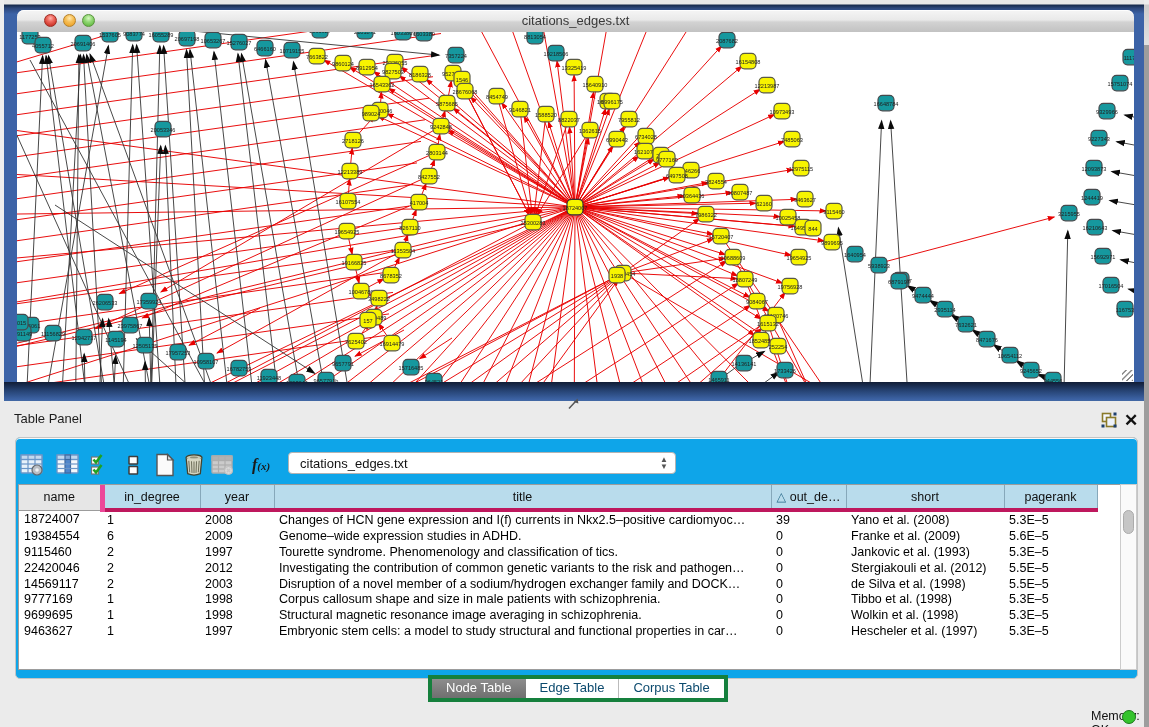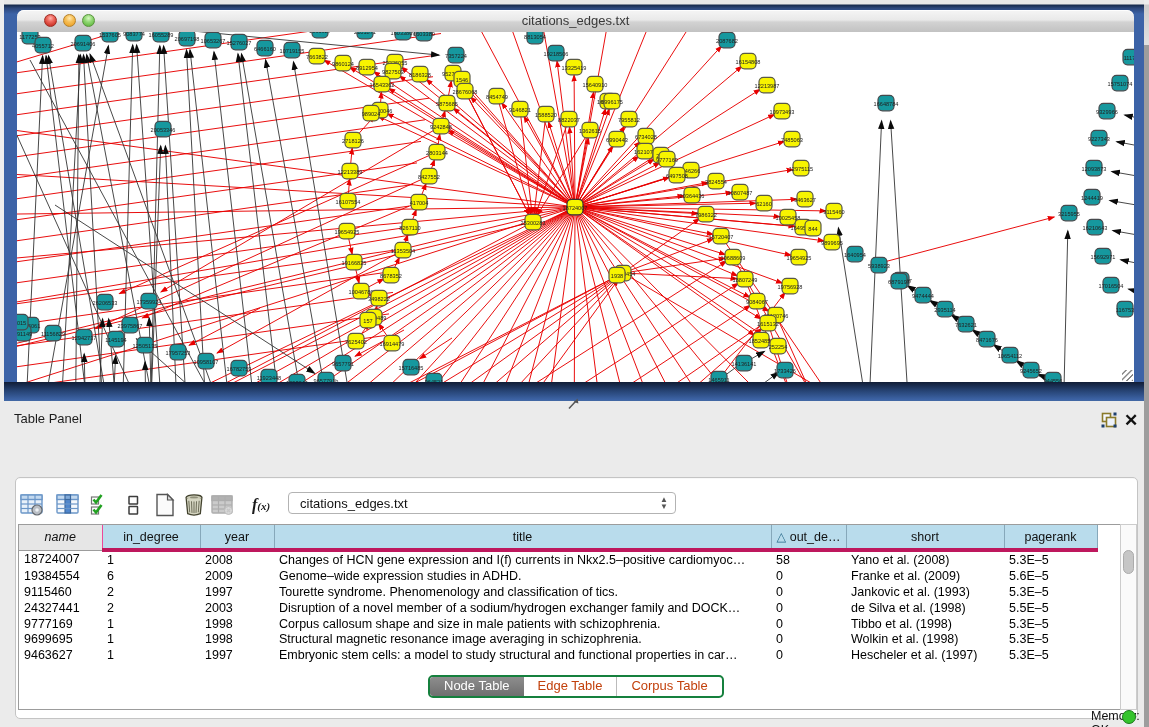--- a/index.html
+++ b/index.html
@@ -26,40 +26,40 @@
   .tl.grn{left:65px;background:radial-gradient(circle at 50% 30%,#d7f8c0 0,#92d876 40%,#6cc04c 75%,#5ba73f 100%);border:0.5px solid #59933d;}
   .graphwrap{position:absolute;left:0;top:22px;width:1117px;height:350px;background:#fff;overflow:hidden;}
   .resizegrip{position:absolute;right:2px;bottom:2px;width:11px;height:11px;
     background:repeating-linear-gradient(135deg,transparent 0,transparent 2px,#888 2.6px,#888 3.4px,transparent 4px);}
   
   .panel{position:absolute;left:0;top:401px;width:1144px;height:326px;background:#ebebeb;}
   .paneltitle{position:absolute;left:14px;top:10px;font-size:13px;color:#1d1d1d;}
   .float-ic{position:absolute;left:1101px;top:11px;width:17px;height:17px;}
   .close-x{position:absolute;left:1124px;top:9px;font-size:17px;font-weight:bold;color:#111;}
   .tbox{position:absolute;left:15px;top:36px;width:1121px;height:240px;
-     border:1px solid #c4c4c4;border-radius:5px;background:#ffffff;
-     box-shadow:inset 0 1px 0 #f8f8f8;margin-top:40px;}
+     border:1px solid #c4c4c4;border-radius:5px;background:#0ea5e9;
+     box-shadow:inset 0 1px 0 #f8f8f8;}
   .toolbar{position:absolute;left:0;top:15px;height:30px;}
   .dropdown{position:absolute;left:272px;top:14px;width:388px;height:22px;background:#fff;
      border:1px solid #b3b3b3;border-radius:4px;font-size:13px;color:#111;
      line-height:21px;padding-left:11px;box-sizing:border-box;}
   .ddarrows{position:absolute;right:7px;top:3px;font-size:8px;color:#555;line-height:7px;text-align:center;}
   .tablewrap{position:absolute;left:2px;top:46px;width:1102px;height:184px;background:#fff;
      border:1px solid #9c9c9c;border-right:none;overflow:hidden;}
   table{border-collapse:collapse;table-layout:fixed;width:1078px;font-size:12.5px;color:#000;}
   th{background:#b9dcec;font-weight:normal;border-right:1px solid #86a8ba;border-bottom:4px solid #be185d;
      height:23px;padding:0;font-size:12.5px;color:#111;}
-  th.namecol{background:#e6e6e6;border-right:1px solid #ec4899;border-bottom:1px solid #9c9c9c;font-style:italic;}
+  th.namecol{background:#e6e6e6;border-right:5px solid #ec4899;border-bottom:1px solid #9c9c9c;}
   td{height:15.9px;padding:0 0 0 5px;white-space:nowrap;overflow:hidden;}
   .scrollv{position:absolute;left:1104px;top:46px;width:15px;height:184px;background:#fafafa;border:1px solid #ccc;}
   .thumbv{position:absolute;left:1.5px;top:25px;width:11px;height:24px;background:#c6c6c6;border-radius:6px;border:1px solid #ababab;box-sizing:border-box;}
   
-  .tabs{position:absolute;left:428px;top:274px;height:19px;border:2px solid #15803d;border-radius:5px;
+  .tabs{position:absolute;left:428px;top:274px;height:19px;border:4px solid #15803d;border-radius:0;
      background:#fff;display:flex;overflow:hidden;font-size:13px;}
-  .tab{padding:0 14px;line-height:18px;color:#c2410c;}
+  .tab{padding:0 14px;line-height:18px;color:#0c4a6e;}
   .tab.sel{background:linear-gradient(#8d8d8d,#6f6f6f);color:#fff;}
   .tab.div{border-left:1px solid #bbb;}
   .memory{position:absolute;left:1043px;top:308px;font-size:12.5px;color:#111;margin-left:48px;}
   .memdot{position:absolute;left:1122px;top:309px;width:12px;height:12px;border-radius:50%;
      background:#35c42d;border:1.5px solid #1e7c1e;}
 </style>
 </head>
 <body>
 <div class="desktop"></div>
 <div class="deskbottom"></div>
@@ -690,21 +690,21 @@
               <th>title</th>
               <th><span style="color:#2a6b8a">△</span> out_de…</th>
               <th>short</th>
               <th>pagerank</th>
             </tr>
             <tr>
               <td>18724007</td>
               <td>1</td>
               <td>2008</td>
               <td>Changes of HCN gene expression and I(f) currents in Nkx2.5–positive cardiomyoc…</td>
-              <td>58</td>
+              <td>39</td>
               <td>Yano et al. (2008)</td>
               <td>5.3E–5</td>
             </tr>
             <tr>
               <td>19384554</td>
               <td>6</td>
               <td>2009</td>
               <td>Genome–wide expression studies in ADHD.</td>
               <td>0</td>
               <td>Franke et al. (2009)</td>
@@ -713,21 +713,30 @@
             <tr>
               <td>9115460</td>
               <td>2</td>
               <td>1997</td>
               <td>Tourette syndrome. Phenomenology and classification of tics.</td>
               <td>0</td>
               <td>Jankovic et al. (1993)</td>
               <td>5.3E–5</td>
             </tr>
             <tr>
-              <td>24327441</td>
+              <td>22420046</td>
+              <td>2</td>
+              <td>2012</td>
+              <td>Investigating the contribution of common genetic variants to the risk and pathogen…</td>
+              <td>0</td>
+              <td>Stergiakouli et al. (2012)</td>
+              <td>5.5E–5</td>
+            </tr>
+            <tr>
+              <td>14569117</td>
               <td>2</td>
               <td>2003</td>
               <td>Disruption of a novel member of a sodium/hydrogen exchanger family and DOCK…</td>
               <td>0</td>
               <td>de Silva et al. (1998)</td>
               <td>5.5E–5</td>
             </tr>
             <tr>
               <td>9777169</td>
               <td>1</td>

